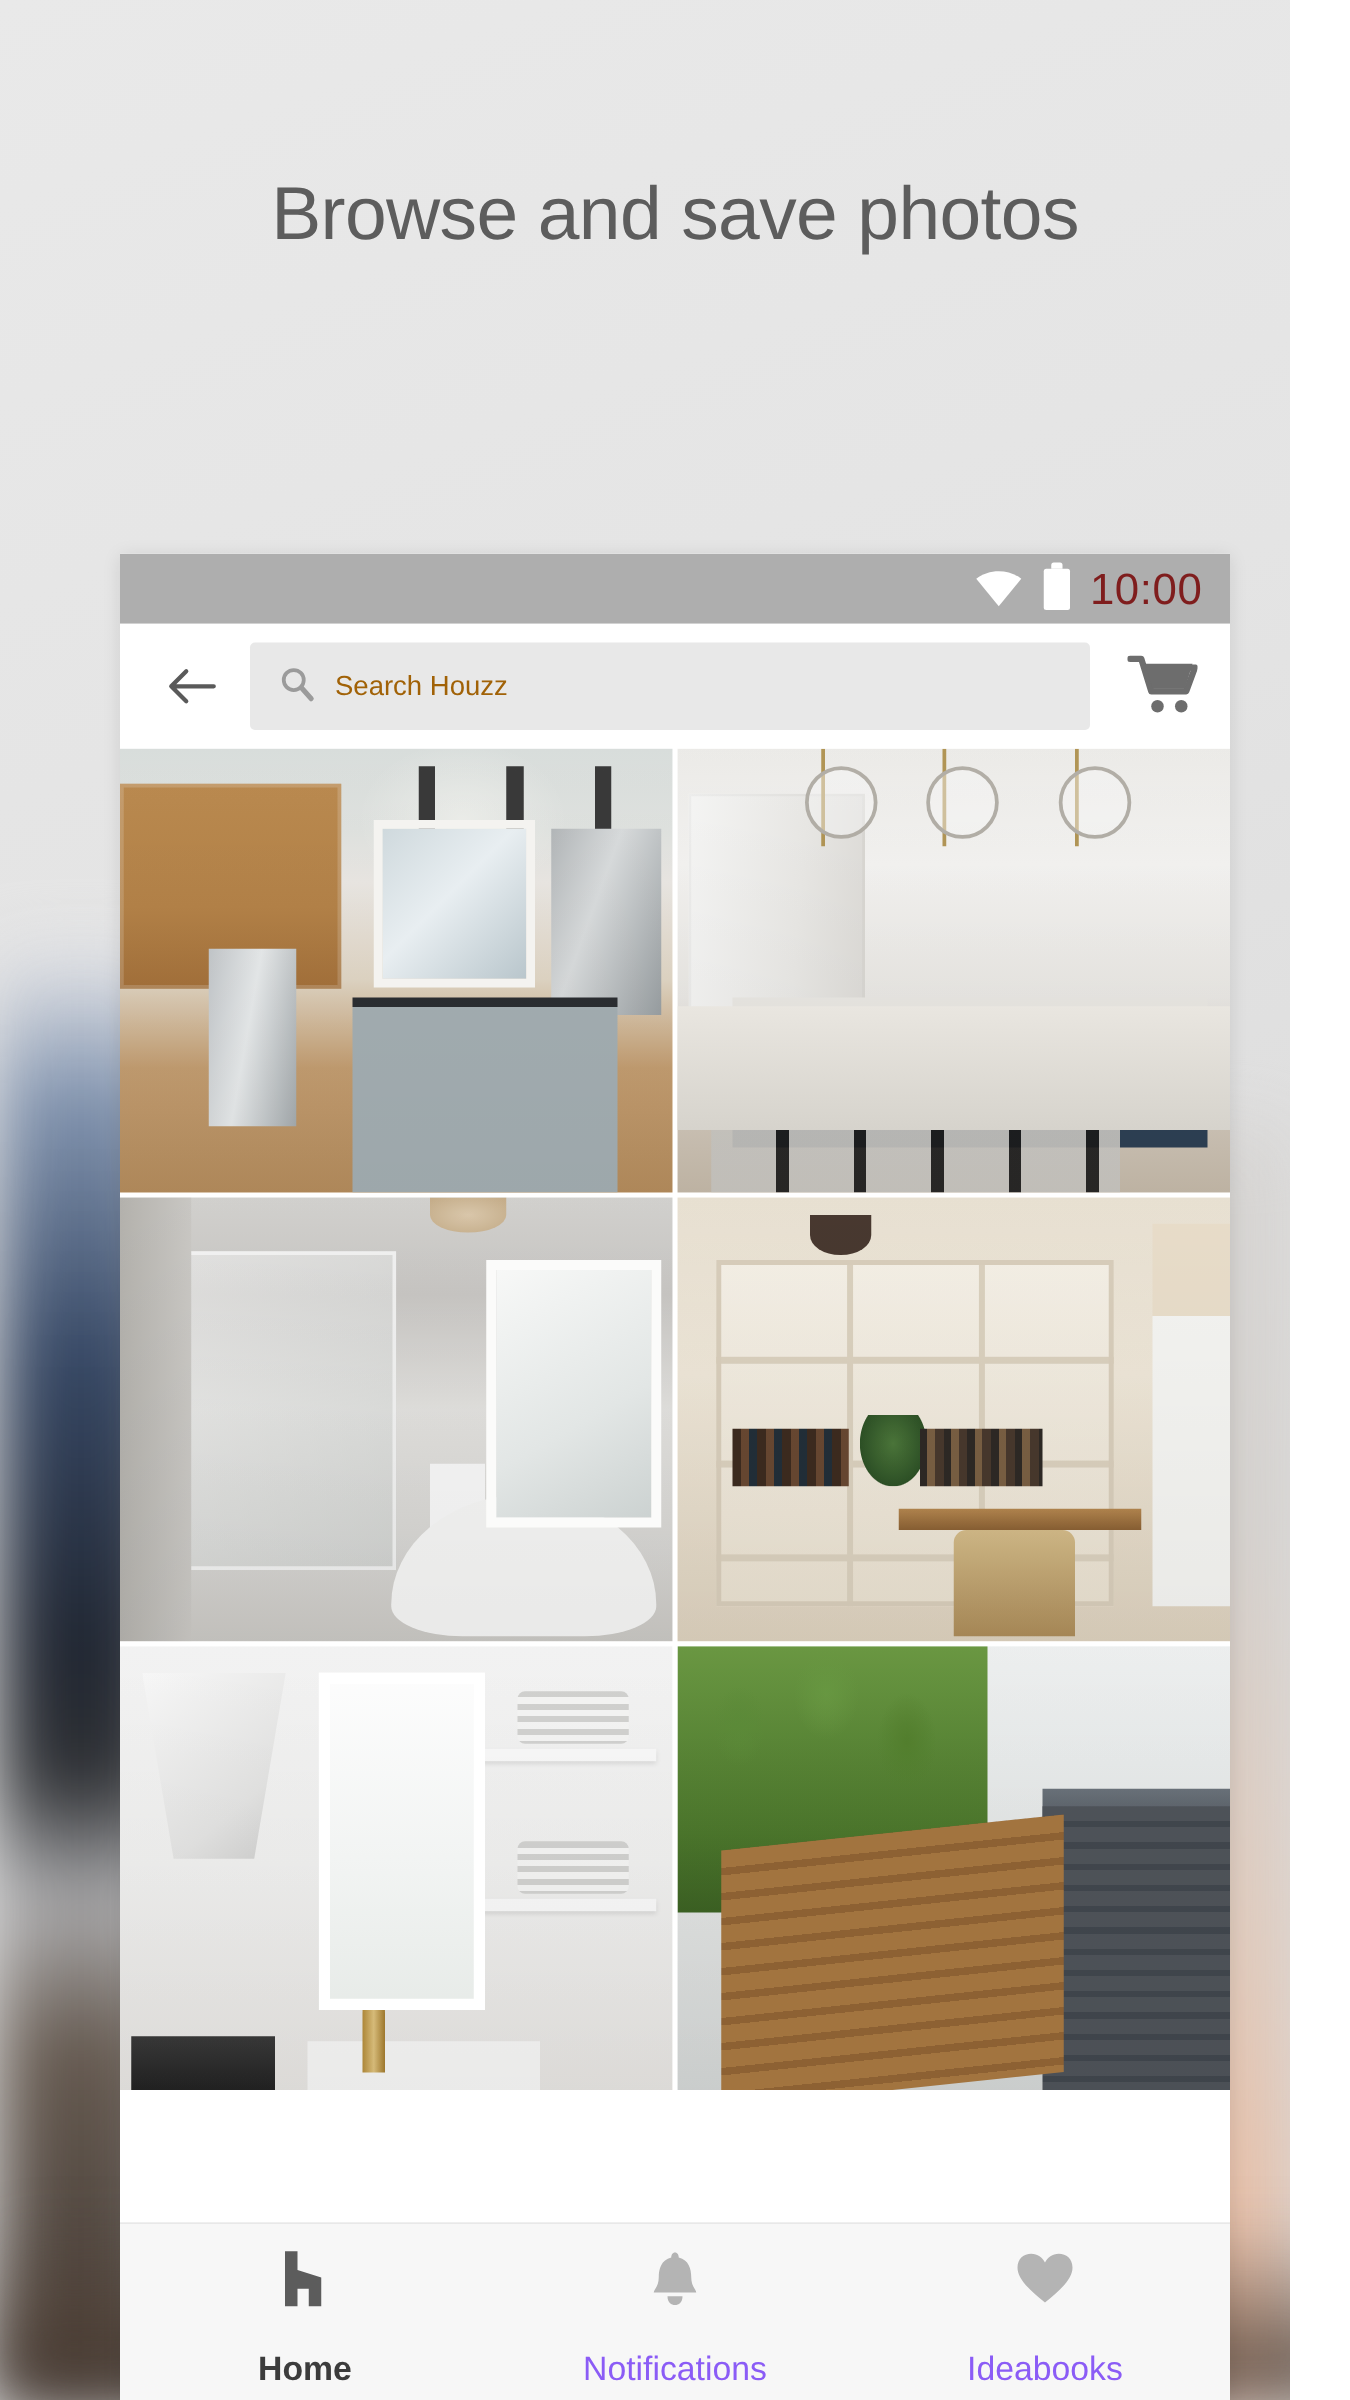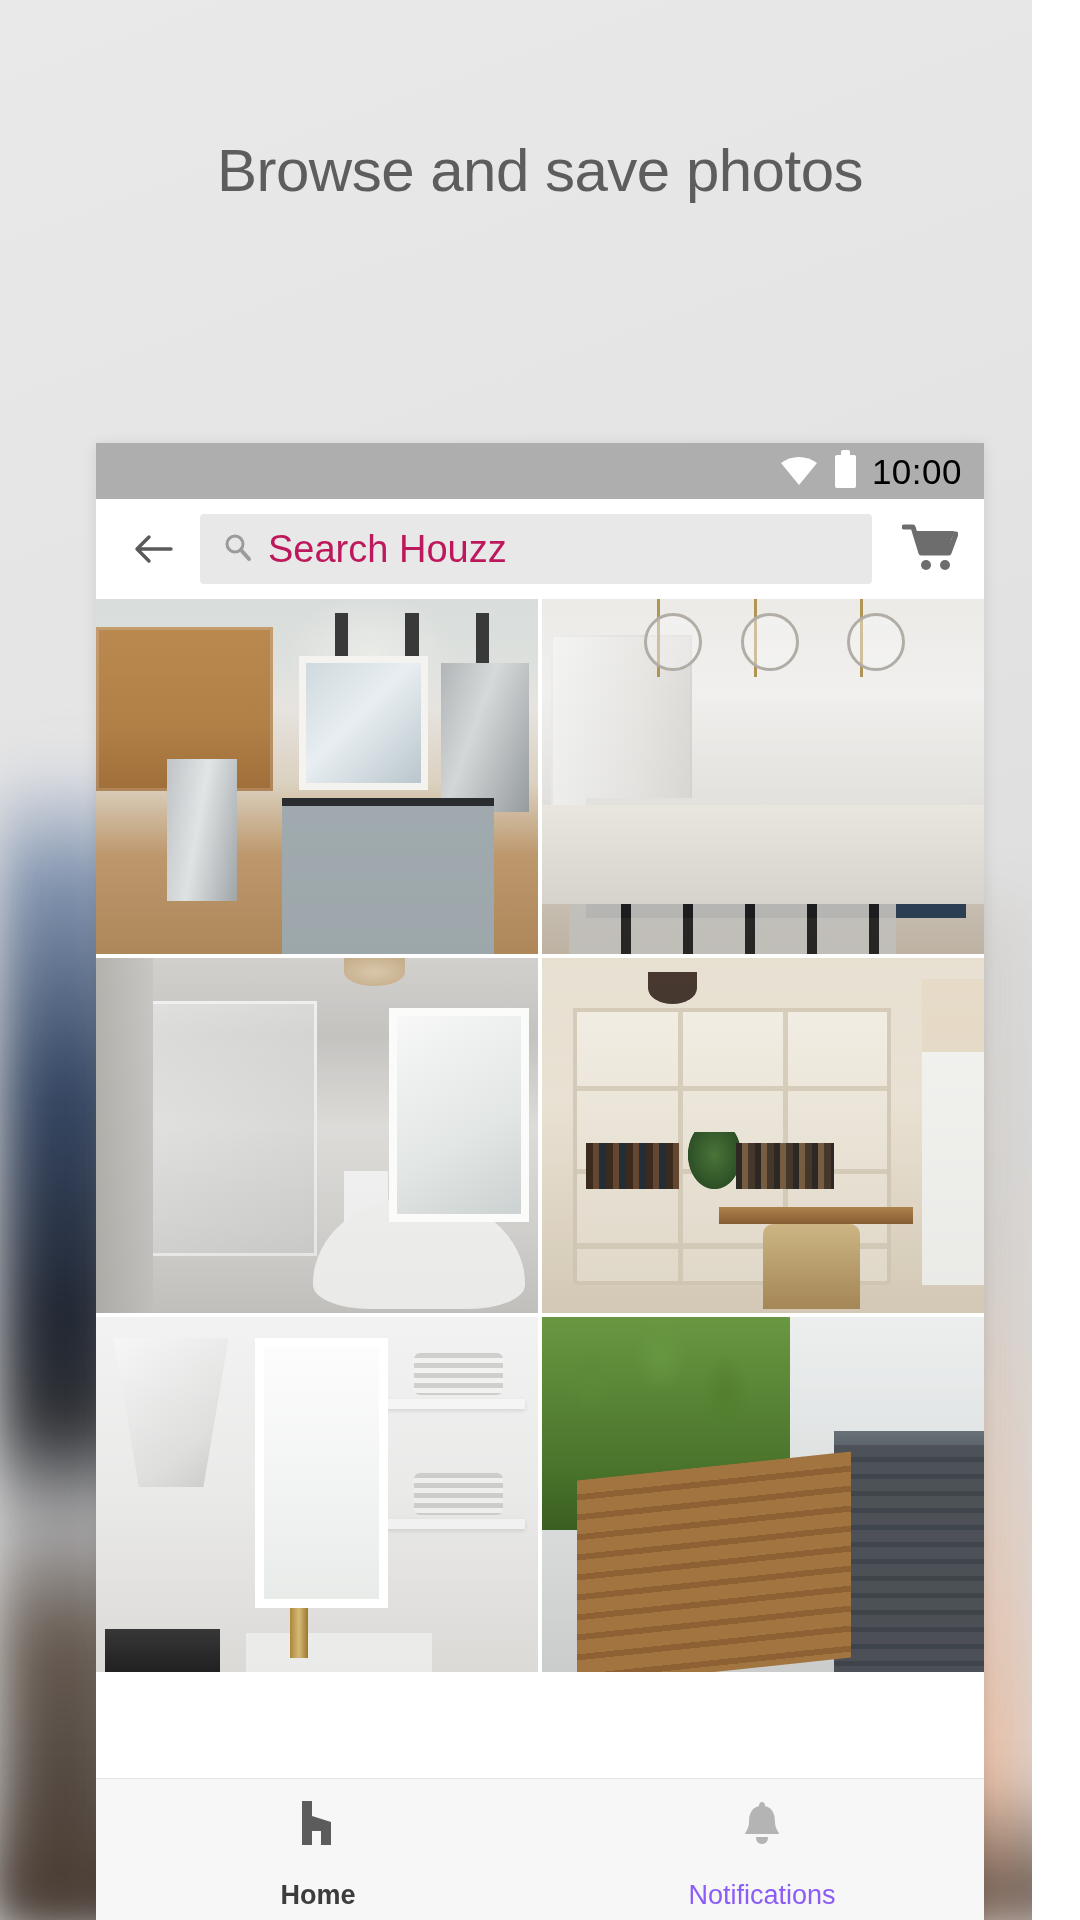--- a/index.html
+++ b/index.html
@@ -85,21 +85,21 @@
   .sb-wifi svg { display: block; }
   .sb-batt {
     width: 21px; height: 33px;
     background: #fff; border-radius: 2px; position: relative;
   }
   .sb-batt::before {
     content:""; position: absolute; top:-5px; left:6px;
     width: 9px; height: 5px; background: #fff; border-radius: 2px 2px 0 0;
   }
   .sb-clock {
-    color: #000000; font-size: 35px; font-weight: 500; letter-spacing: .5px;
+    color: #7f1d1d; font-size: 35px; font-weight: 500; letter-spacing: .5px;
     line-height: 1;
   }
 
   
   .appbar {
     height: 100px;
     background: #ffffff;
     display: flex; align-items: center;
     padding: 0 18px 0 24px;
     gap: 0;
@@ -113,22 +113,22 @@
     flex: 1 1 auto;
     height: 70px;
     margin: 0 22px 0 14px;
     background: #e8e8e8;
     border-radius: 4px;
     display: flex; align-items: center;
     padding-left: 22px;
     gap: 16px;
   }
   .search-placeholder {
-    color: #be185d;
-    font-size: 38px;
+    color: #a16207;
+    font-size: 22px;
   }
   .cart-btn {
     width: 72px; height: 72px; flex: 0 0 auto;
     display:flex; align-items:center; justify-content:center;
   }
 
   
   .grid {
     display: grid;
     grid-template-columns: 1fr 1fr;
@@ -455,17 +455,25 @@
       <div class="nav-item">
         <span class="nav-icon">
           <svg width="50" height="50" viewBox="0 0 50 50">
             <path d="M25 4 C27 4 28 6 28 8 C36 10 38 17 38 24 C38 31 42 34 42 36 H8 C8 34 12 31 12 24 C12 17 14 10 22 8 C22 6 23 4 25 4 Z" fill="#b4b4b4"></path>
             <path d="M19 39 H31 C31 44 28 46 25 46 C22 46 19 44 19 39 Z" fill="#b4b4b4"></path>
           </svg>
         </span>
         <span class="nav-label">Notifications</span>
       </div>
 
+      <div class="nav-item">
+        <span class="nav-icon">
+          <svg width="50" height="50" viewBox="0 0 50 50">
+            <path d="M25 44 C10 32 3 24 3 16 C3 9 8 5 14 5 C19 5 23 8 25 12 C27 8 31 5 36 5 C42 5 47 9 47 16 C47 24 40 32 25 44 Z" fill="#b4b4b4"></path>
+          </svg>
+        </span>
+        <span class="nav-label">Ideabooks</span>
+      </div>
 
     </div>
 
   </div>
 </div>
 
 </body></html>

